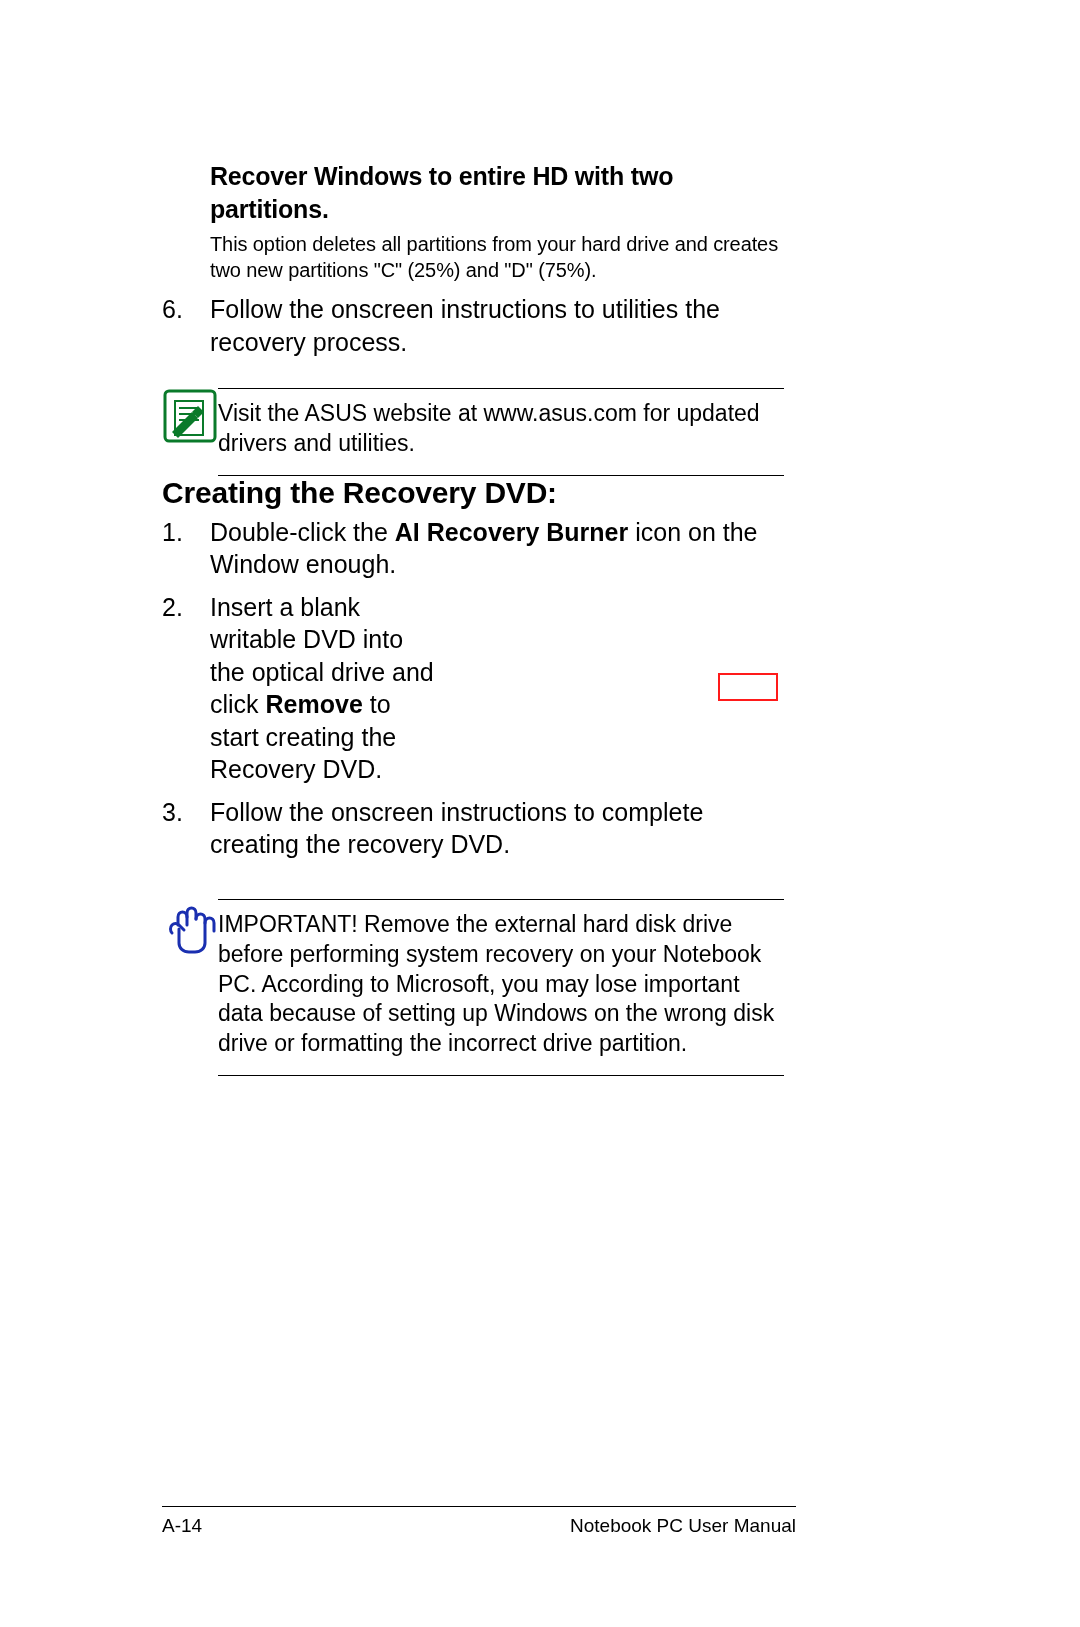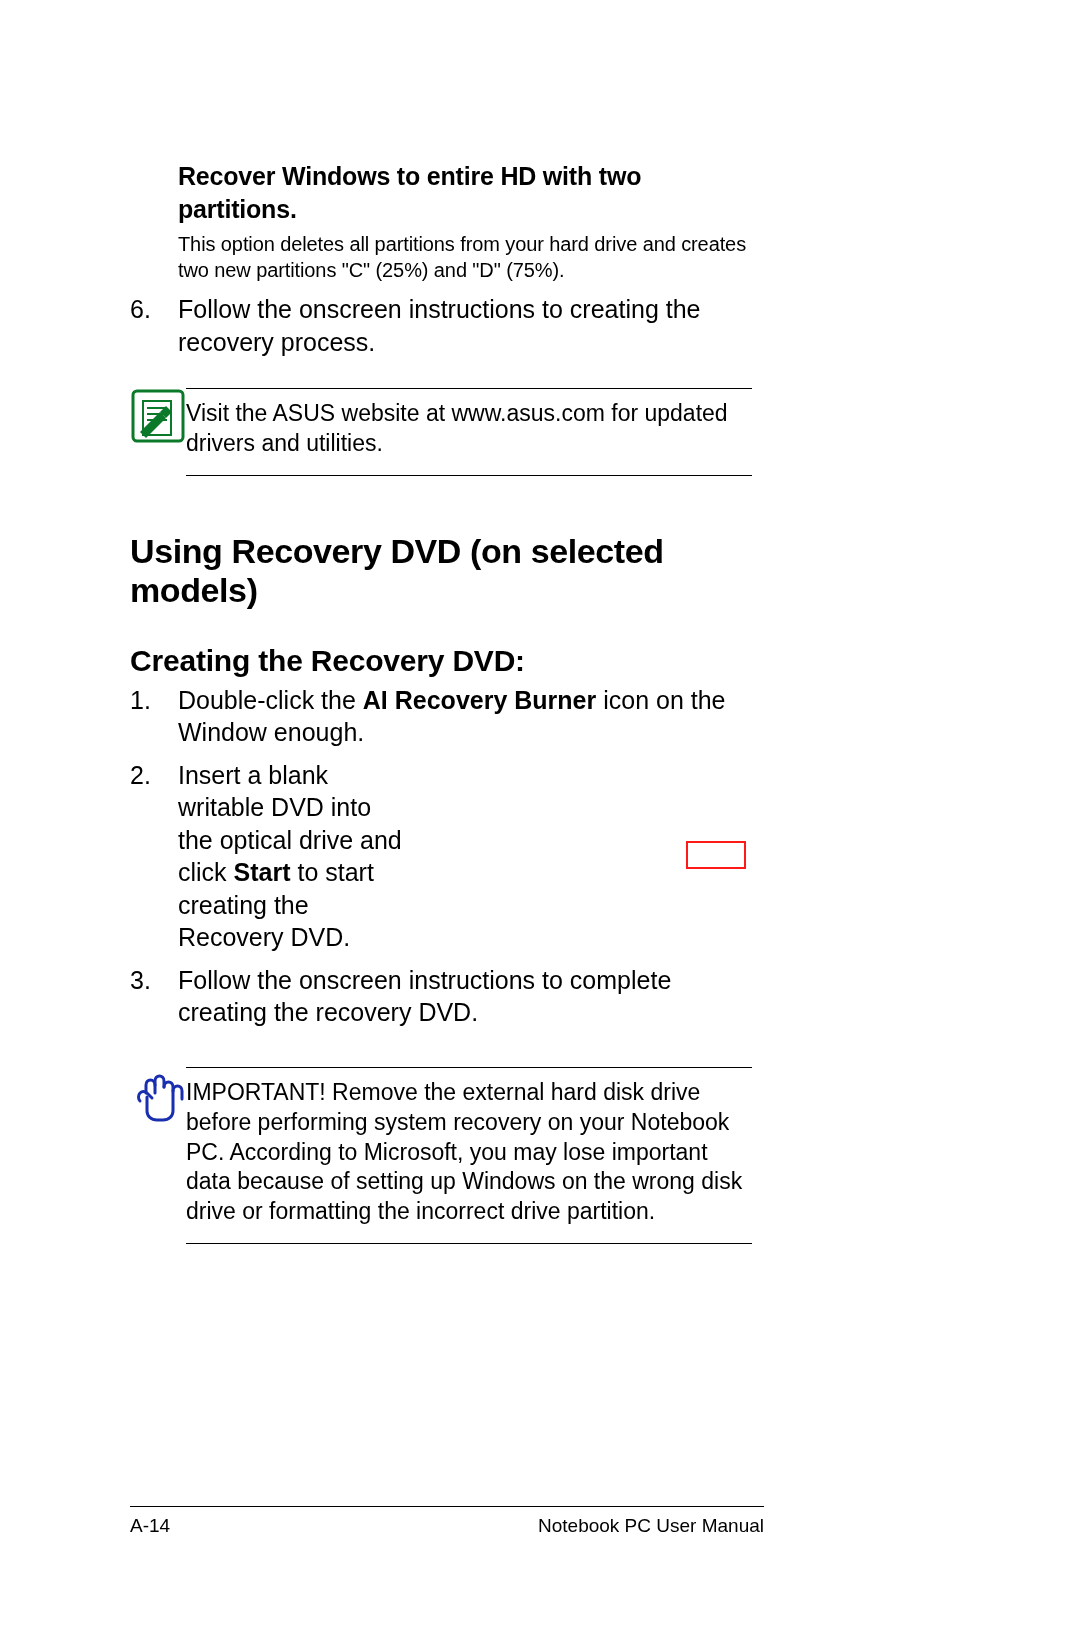--- a/index.html
+++ b/index.html
@@ -8,20 +8,21 @@
       height: 1627px;
       background: #fff;
       font-family: "Segoe UI", "Helvetica Neue", Arial, sans-serif;
       color: #000;
     }
     .page {
       position: relative;
       width: 882px;
       height: 1627px;
       padding: 160px 130px 100px 130px;
+      margin-left: 32px;
     }
     .bold-heading {
       font-weight: 700;
       font-size: 25px;
       margin-bottom: 6px;
       letter-spacing: -0.2px;
     }
     .body-text {
       font-size: 20px;
       line-height: 1.3;
@@ -119,54 +120,53 @@
   <div class="ol-item" style="margin-top:0;">
     <div class="ol-num"></div>
     <div class="ol-body">
       <div class="bold-heading">Recover Windows to entire HD with two partitions.</div>
       <div class="body-text">This option deletes all partitions from your hard drive and creates two new partitions "C" (25%) and "D" (75%).</div>
     </div>
   </div>
 
   <div class="ol-item">
     <div class="ol-num">6.</div>
-    <div class="ol-body">Follow the onscreen instructions to creating the recovery process.</div>
+    <div class="ol-body">Follow the onscreen instructions to utilities the recovery process.</div>
   </div>
 
   <div class="callout">
     <div class="callout-icon">
       <svg viewBox="0 0 56 56" width="56" height="56">
         <rect x="3" y="3" width="50" height="50" rx="4" fill="none" stroke="#0a7a2a" stroke-width="3"></rect>
         <rect x="13" y="13" width="28" height="34" fill="#fff" stroke="#0a7a2a" stroke-width="2"></rect>
         <line x1="17" y1="20" x2="37" y2="20" stroke="#0a7a2a" stroke-width="2"></line>
         <line x1="17" y1="26" x2="37" y2="26" stroke="#0a7a2a" stroke-width="2"></line>
         <line x1="17" y1="32" x2="37" y2="32" stroke="#0a7a2a" stroke-width="2"></line>
         <path d="M 10 44 L 30 24 L 36 30 L 16 50 Z" fill="#0a7a2a"></path>
         <path d="M 36 18 L 42 24 L 36 30 L 30 24 Z" fill="#0a7a2a"></path>
       </svg>
     </div>
     <div class="callout-body">Visit the ASUS website at www.asus.com for updated drivers and utilities.</div>
   </div>
 
-  <div class="section-heading">Using Recovery DVD (on selected models)</div>
 
   <div class="sub-heading">Creating the Recovery DVD:</div>
 
   <div class="ol-item" style="margin-top:6px;">
     <div class="ol-num">1.</div>
     <div class="ol-body">
       <span>Double-click the </span><span class="bold-inline">AI Recovery Burner</span><span> icon on the Window enough.</span>
     </div>
   </div>
 
   <div class="step2-row">
     <div class="step2-left">
       <div class="ol-num">2.</div>
       <div class="ol-body-narrow">
-        <span>Insert a blank writable DVD into the optical drive and click </span><span class="bold-inline">Start</span><span> to start creating the Recovery DVD.</span>
+        <span>Insert a blank writable DVD into the optical drive and click </span><span class="bold-inline">Remove</span><span> to start creating the Recovery DVD.</span>
       </div>
     </div>
     <div class="step2-right">
       <div class="red-box"></div>
     </div>
   </div>
 
   <div class="ol-item">
     <div class="ol-num">3.</div>
     <div class="ol-body">Follow the onscreen instructions to complete creating the recovery DVD.</div>

